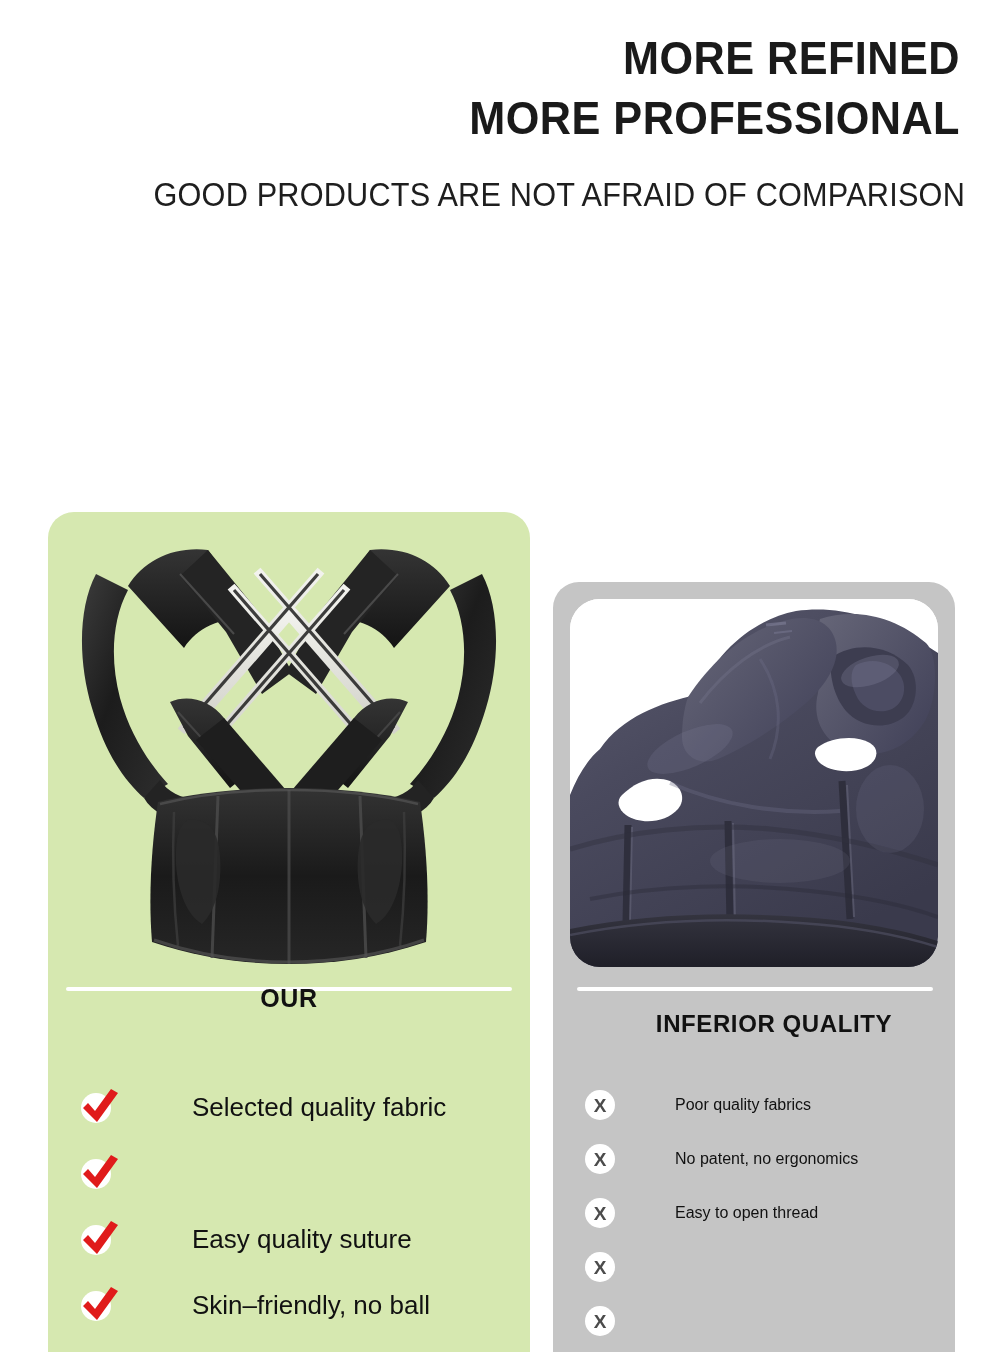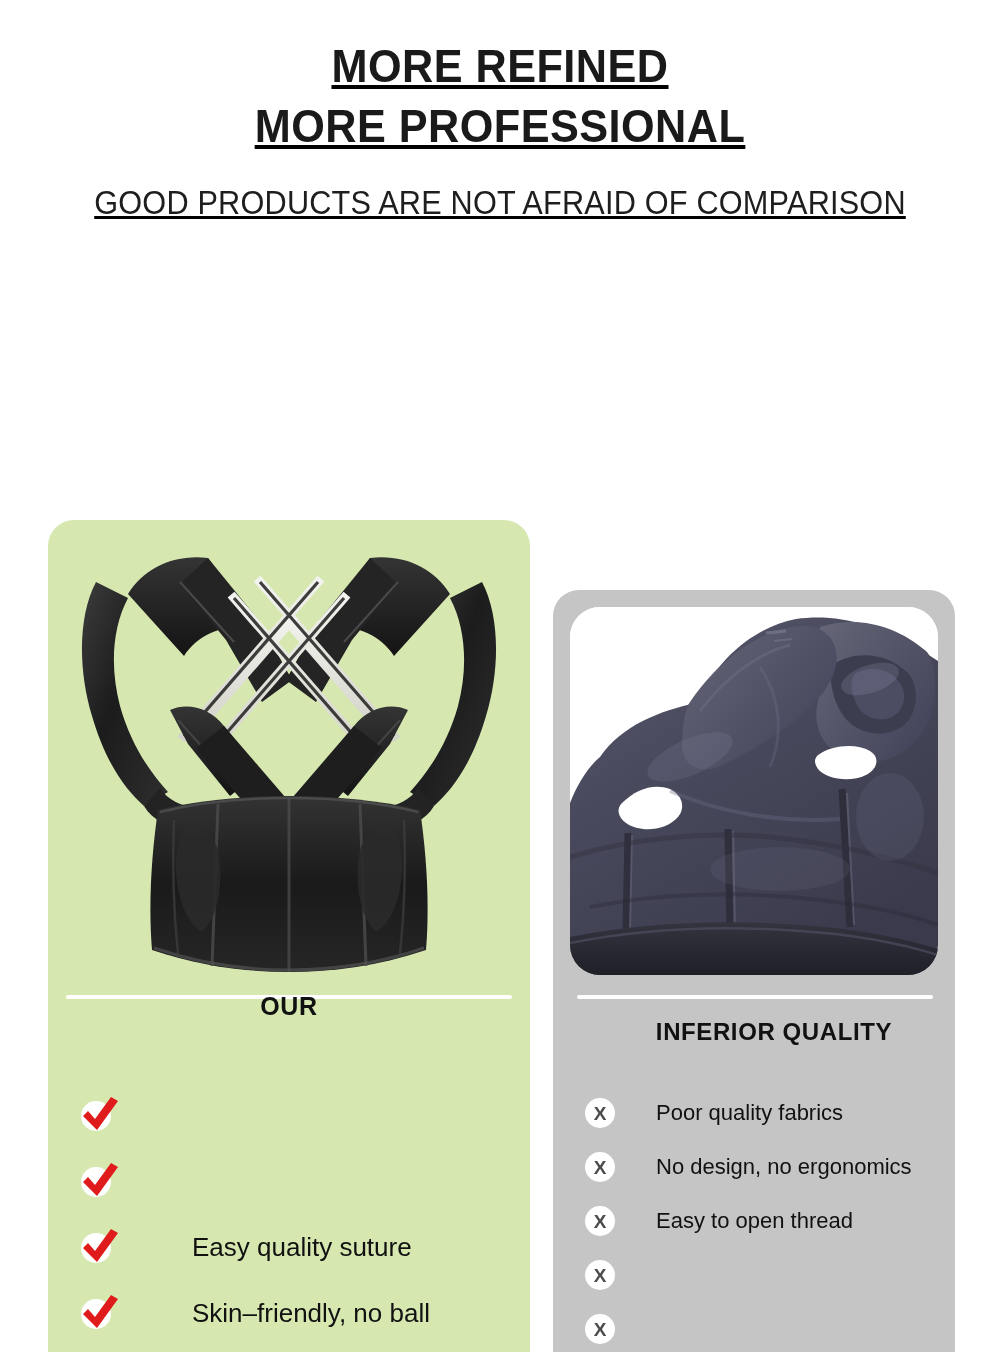--- a/index.html
+++ b/index.html
@@ -7,21 +7,21 @@
   body {
     width: 1000px;
     height: 1352px;
     background: #ffffff;
     font-family: "Liberation Sans", sans-serif;
     overflow: hidden;
     position: relative;
   }
 
   
-  .header { padding-top: 36px; text-align: center; text-decoration: underline; }
+  .header { padding-top: 28px; text-align: right; }
 
   .headline {
     font-family: "Liberation Sans Narrow", "Liberation Sans", sans-serif;
     font-weight: bold;
     font-size: 47px;
     letter-spacing: 0.5px;
     color: #1a1a1a;
     line-height: 1.28;
     transform: scaleX(0.92);
   }
@@ -131,21 +131,21 @@
     position: relative;
     font-size: 19px;
     font-weight: bold;
     color: #4c4c4c;
     line-height: 1;
     font-family: "Liberation Sans", sans-serif;
   }
 
   .row-label { color: #111111; white-space: nowrap; }
   .list-good .row-label { margin-left: 70px; font-size: 26px; }
-  .list-bad  .row-label { margin-left: 41px; font-size: 22px; }
+  .list-bad  .row-label { margin-left: 60px; font-size: 16px; }
 </style>
 </head>
 <body>
 
 <div class="header">
   <div class="headline">MORE REFINED</div>
   <div class="headline">MORE PROFESSIONAL</div>
   <div class="subhead">GOOD PRODUCTS ARE NOT AFRAID OF COMPARISON</div>
 </div>
 
@@ -242,20 +242,21 @@
 
     <div class="list list-good">
 
       <div class="row">
         <span class="badge badge-check">
           <span class="disc"></span>
           <svg viewBox="0 0 44 40" xmlns="http://www.w3.org/2000/svg">
             <path d="M5 21 L10 16 L17 24 L33 2 L40 6 L19 35 Z" fill="#e01b1b"></path>
           </svg>
         </span>
+        <span class="row-label">Selected quality fabric</span>
       </div>
 
       <div class="row">
         <span class="badge badge-check">
           <span class="disc"></span>
           <svg viewBox="0 0 44 40" xmlns="http://www.w3.org/2000/svg">
             <path d="M5 21 L10 16 L17 24 L33 2 L40 6 L19 35 Z" fill="#e01b1b"></path>
           </svg>
         </span>
       </div>
@@ -368,21 +369,21 @@
             <span class="glyph">X</span>
         </span>
         <span class="row-label">Poor quality fabrics</span>
       </div>
 
       <div class="row">
         <span class="badge badge-x">
           <span class="disc"></span>
             <span class="glyph">X</span>
         </span>
-        <span class="row-label">No design, no ergonomics</span>
+        <span class="row-label">No patent, no ergonomics</span>
       </div>
 
       <div class="row">
         <span class="badge badge-x">
           <span class="disc"></span>
             <span class="glyph">X</span>
         </span>
         <span class="row-label">Easy to open thread</span>
       </div>
 

